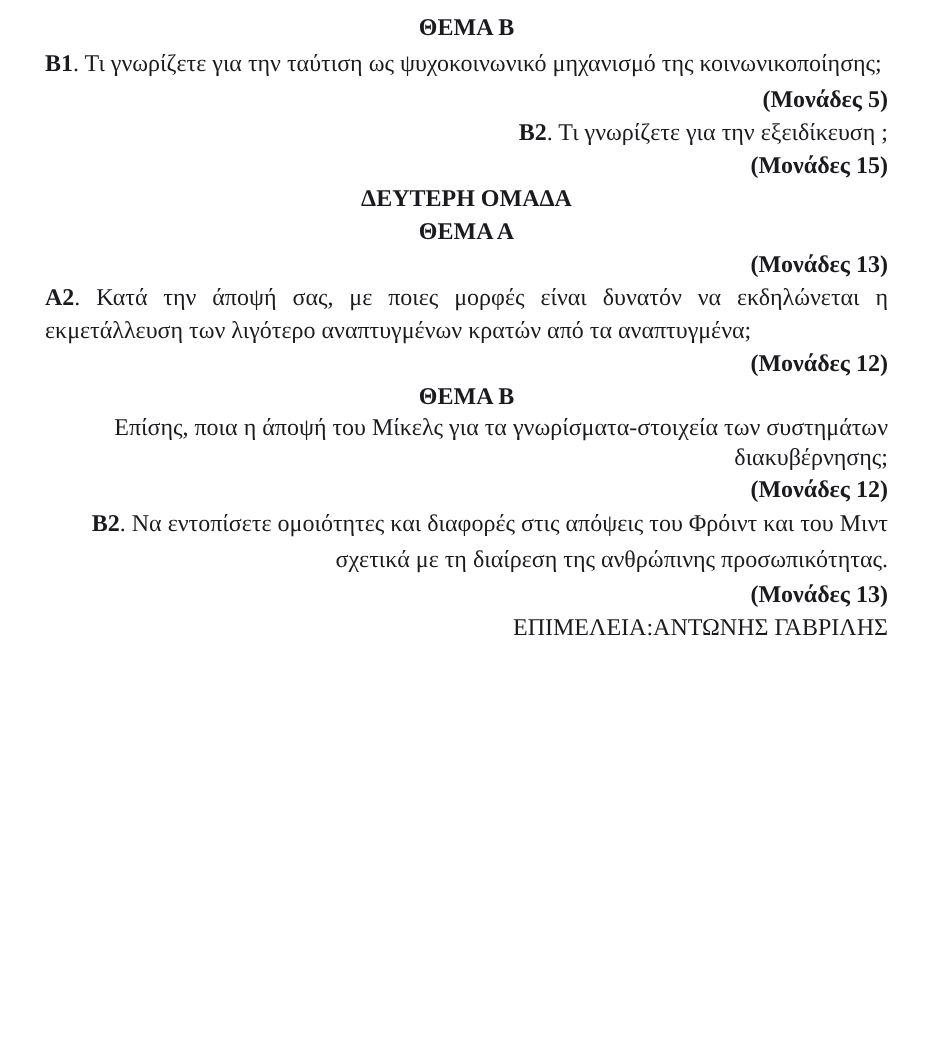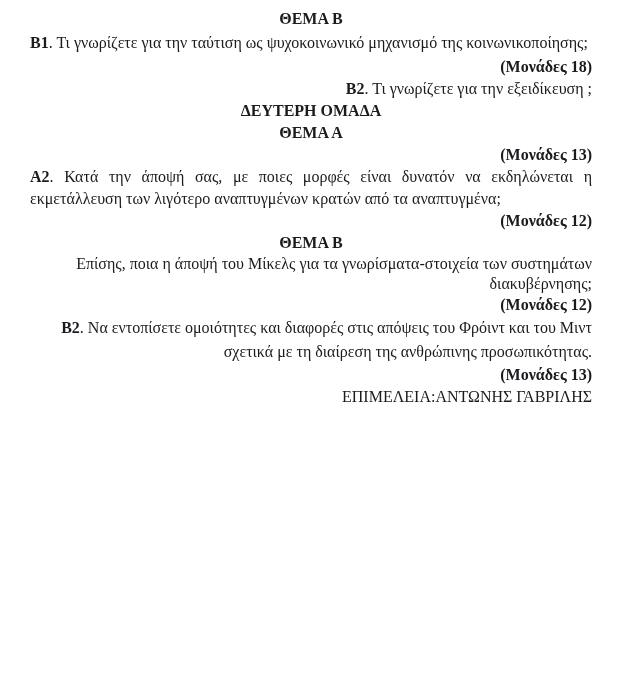--- a/index.html
+++ b/index.html
@@ -47,24 +47,25 @@
 </style>
 </head>
 <body>
 
 <div class="page">
 
   <div class="heading">ΘΕΜΑ Β</div>
 
   <div class="q q-b1g1 justify"><span class="lbl">Β1</span><span>. Τι γνωρίζετε για την ταύτιση ως ψυχοκοινωνικό μηχανισμό της κοινωνικοποίησης;</span></div>
 
-  <div class="marks m-10">(Μονάδες 18)</div>
+  <div class="marks m-10">(Μονάδες 5)</div>
 
   <div class="q q-b2g1"><span class="lbl">Β2</span><span>. Τι γνωρίζετε για την εξειδίκευση ;</span></div>
 
+  <div class="marks m-15">(Μονάδες 15)</div>
 
   <div class="heading h-grp2">ΔΕΥΤΕΡΗ ΟΜΑΔΑ</div>
 
   <div class="heading">ΘΕΜΑ Α</div>
 
 
   <div class="marks">(Μονάδες 13)</div>
 
   <div class="q q-a2 justify"><span class="lbl">Α2</span><span>. Κατά την άποψή σας, με ποιες μορφές είναι δυνατόν να εκδηλώνεται η εκμετάλλευση των λιγότερο αναπτυγμένων κρατών από τα αναπτυγμένα;</span></div>
 

